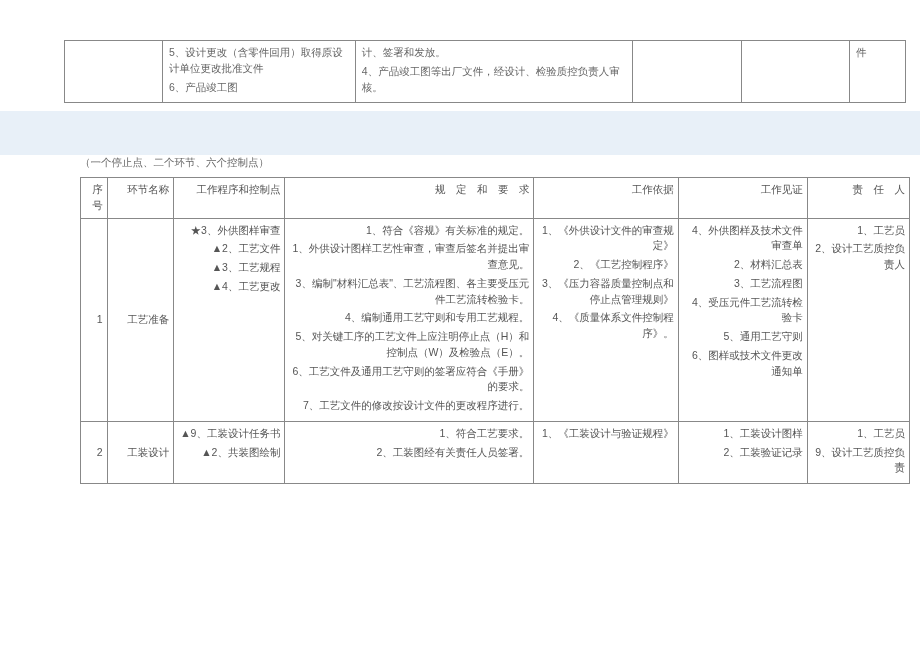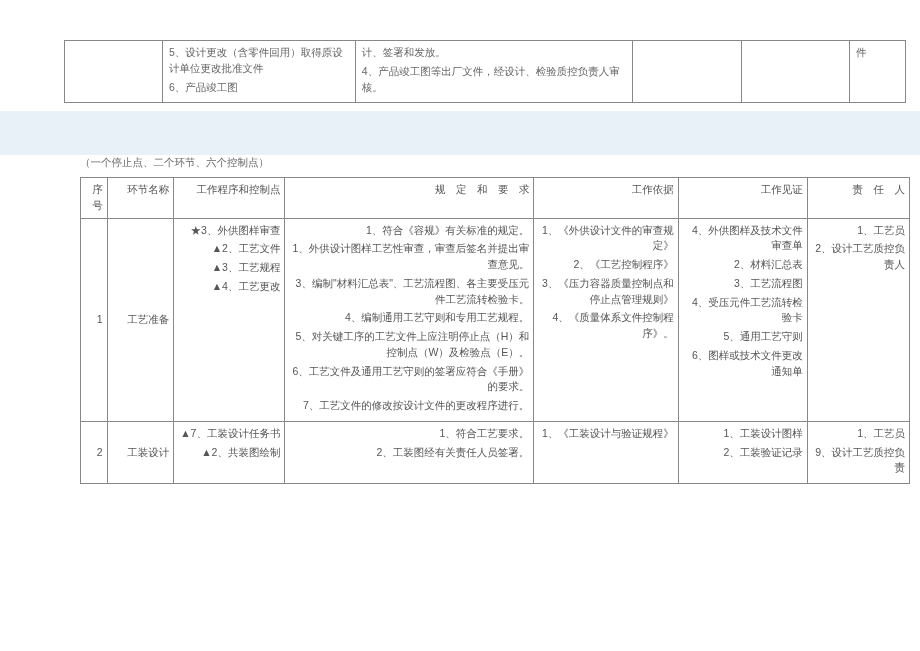--- a/index.html
+++ b/index.html
@@ -102,21 +102,21 @@
     </td>
     <td>
       <span class="li">1、工艺员</span>
       <span class="li">2、设计工艺质控负责人</span>
     </td>
   </tr>
   <tr>
     <td style="vertical-align:middle">2</td>
     <td style="vertical-align:middle">工装设计</td>
     <td>
-      <span class="li">▲7、工装设计任务书</span>
+      <span class="li">▲9、工装设计任务书</span>
       <span class="li">▲2、共装图绘制</span>
     </td>
     <td>
       <span class="li">1、符合工艺要求。</span>
       <span class="li">2、工装图经有关责任人员签署。</span>
     </td>
     <td>
       <span class="li">1、《工装设计与验证规程》</span>
     </td>
     <td>

